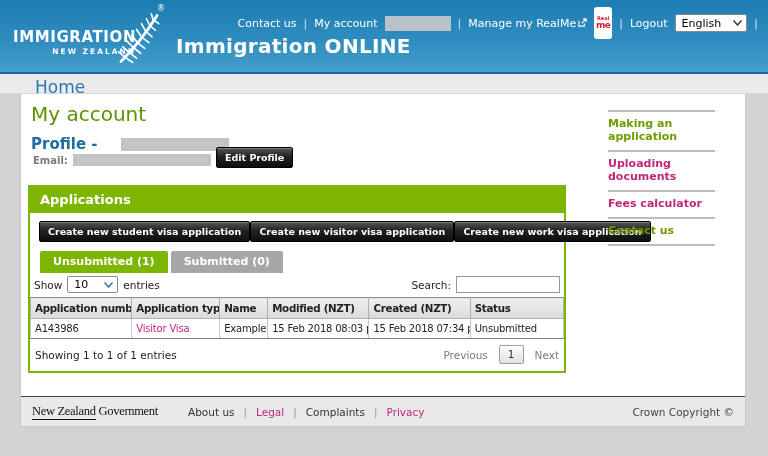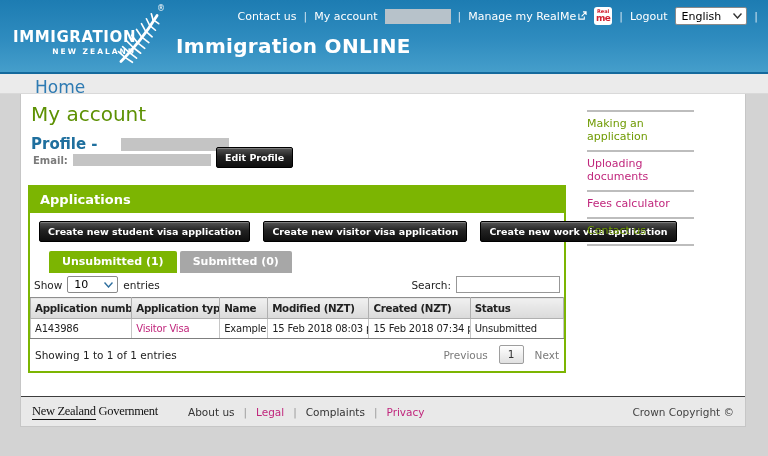--- a/index.html
+++ b/index.html
@@ -22,21 +22,21 @@
     position:absolute; top:7px; right:10px;
     display:flex; align-items:center; gap:7px;
     color:#fff; font-size:11px; white-space:nowrap;
   }
   .top-nav a { color:#fff; }
   .sep { color:#cfe3f0; }
   .redact { display:inline-block; background:#b7c2ca; vertical-align:middle; }
   .redact-nav { width:66px; height:15px; }
   .ext-icon { display:inline-block; margin-left:2px; }
   .realme-badge {
-    width:18px; height:18px; background:#fff; border-radius:3px;
+    width:18px; height:32px; background:#fff; border-radius:3px;
     display:flex; flex-direction:column; align-items:center; justify-content:center;
     color:#d11f2f; font-weight:bold; line-height:1;
   }
   .realme-badge .rm-top { font-size:5px; }
   .realme-badge .rm-bottom { font-size:9px; letter-spacing:-0.5px; }
   .fake-select {
     background:#fff; border:1px solid #8a8a8a; border-radius:2px; height:18px;
     display:flex; align-items:center; gap:12px; padding:0 4px 0 6px;
     color:#000; font-size:11px;
   }
@@ -76,23 +76,23 @@
   }
   .edit-profile { position:absolute; left:195px; top:53px; }
 
   
   .apps-panel {
     position:absolute; left:7px; top:91px; width:538px;
     border:2px solid #7cb502; background:#fff;
   }
   .apps-header { background:#7cb502; color:#fff; font-weight:bold; font-size:13px; padding:5px 10px 6px; }
   .btn-area { padding:8px 9px 0 9px; }
-  .btn-row { display:flex; gap:13px; }
+  .btn-row { display:flex; }
   .btn-row2 { margin-top:12px; display:flex; align-items:center; gap:9px; }
-  .tabs { display:flex; gap:3px; margin-top:9px; padding-left:19px;align-items:center; }
+  .tabs { display:flex; gap:3px; margin-top:9px; padding-left:10px;align-items:center; }
   .tab { color:#fff; font-weight:bold; font-size:11px; padding:4px 13px 5px; border-radius:2px 2px 0 0; cursor:pointer; }
   .tab-active { background:#7cb502; }
   .tab-inactive { background:#a7a7a7; }
   .controls { display:flex; justify-content:space-between; align-items:center; padding:3px 4px 4px; font-size:10.5px; }
   .controls-left, .controls-right { display:flex; align-items:center; gap:5px; }
   .pagesize-select { height:17px; gap:16px; }
   .search-input { width:104px; height:17px; border:1px solid #979797; font-size:10.5px; padding:0 3px; }
 
   table.apps-table { width:100%; border-collapse:collapse; table-layout:fixed; }
   .apps-table th {
@@ -109,21 +109,21 @@
   .link-pink { color:#c0267c; }
   .table-footer { display:flex; justify-content:space-between; align-items:center; padding:6px 5px 7px; font-size:10.5px; }
   .pager { display:flex; align-items:center; gap:11px; color:#7a7a7a; }
   .pager a { color:#7a7a7a; }
   .page-btn {
     border:1px solid #9e9e9e; background:linear-gradient(180deg,#fff,#e0e0e0);
     padding:2px 8px 3px; border-radius:2px; color:#333;
   }
 
   
-  .sidebar { position:absolute; left:566px; top:16px; width:107px; }
+  .sidebar { position:absolute; left:587px; top:16px; width:107px;font-weight:bold; }
   .side-link { display:block; border-top:2px solid #bdbdbd; padding:5px 0 7px; font-size:11px; }
   .sidebar .last { border-bottom:2px solid #bdbdbd; }
   .link-green { color:#6f9a02; }
 
   
   .card-footer {
     position:absolute; bottom:0; left:0; right:0; height:30px;
     background:#e9e9e9; border-top:1px solid #3d3d3d;
     display:flex; align-items:center; padding:0 11px;
   }

